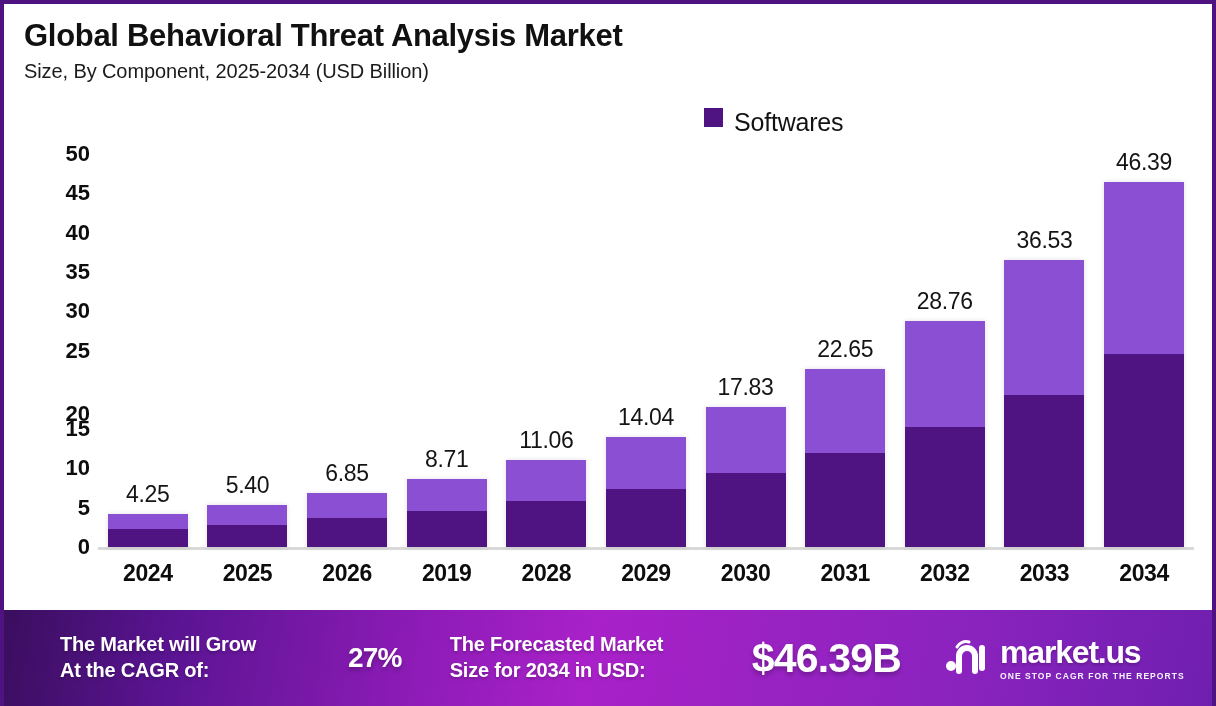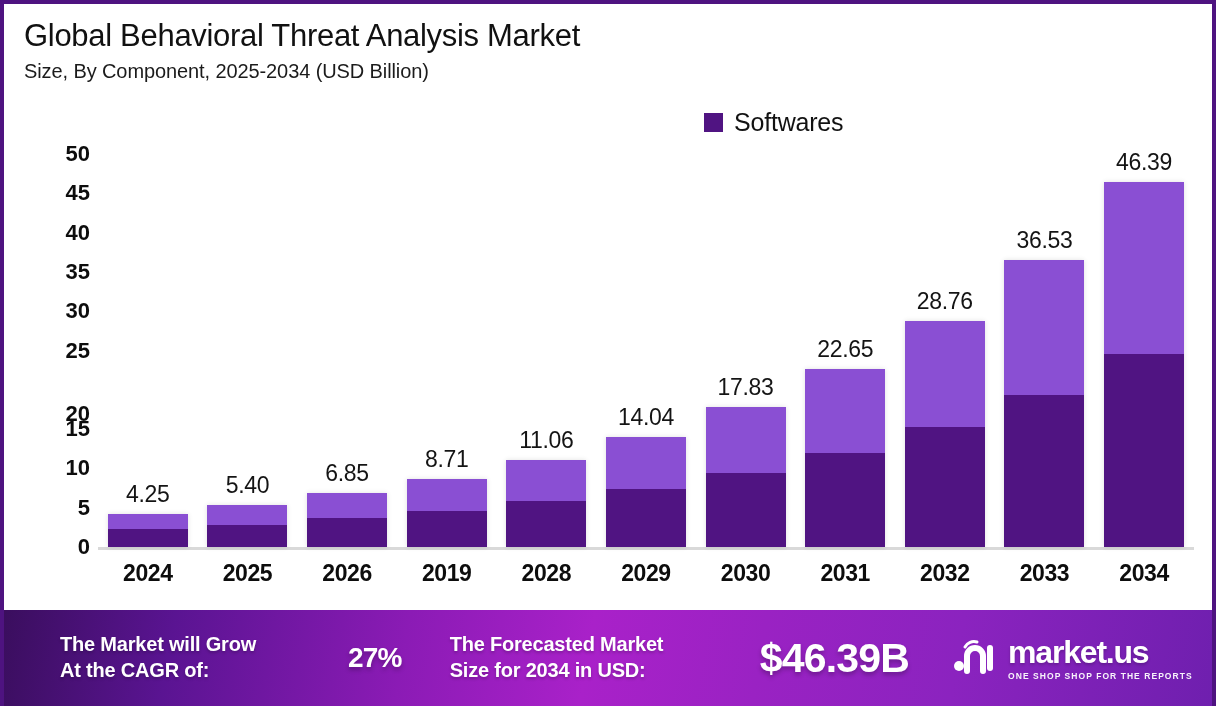--- a/index.html
+++ b/index.html
@@ -17,21 +17,21 @@
     border-left: 4px solid #4E1380;
     border-right: 4px solid #4E1380;
     border-top: 4px solid #4E1380;
     overflow: hidden;
   }
 
   
   .header { padding: 14px 0 0 20px; }
   .chart-title {
     font-size: 31px;
-    font-weight: normal;
+    font-weight: bold;
     color: #111111;
     letter-spacing: -0.3px;
     line-height: 1.15;
   }
   .chart-subtitle {
     font-size: 20px;
     font-weight: normal;
     color: #1b1b1b;
     margin-top: 6px;
     letter-spacing: -0.1px;
@@ -39,21 +39,21 @@
 
   
   .legend {
     position: absolute;
     top: 104px;
     left: 700px;
     display: flex;
     gap: 62px;
     align-items: center;
   }
-  .legend-item { display: flex; align-items: center; gap: 11px; }
+  .legend-item { display: flex; gap: 11px; }
   .legend-swatch { width: 19px; height: 19px; display: block; }
   .legend-label { font-size: 25px; color: #121212; letter-spacing: -0.2px; }
 
   
   .plot-wrap {
     position: absolute;
     left: 0; top: 118px;
     width: 1208px; height: 435px;
   }
   .y-axis {
@@ -161,21 +161,21 @@
     font-weight: bold;
     text-shadow: 0 3px 4px rgba(0,0,0,0.25);
     letter-spacing: -0.8px;
     white-space: nowrap;
   }
   .banner-stat.big {
     font-size: 41px;
   }
   .sep-cagr { margin-left: 8px; }
   .forecast-text { margin-left: 16px; width: 300px; }
-  .forecast-stat { margin-left: 10px; }
+  .forecast-stat { margin-left: 2px; }
 
   
   .logo {
     display: flex;
     align-items: center;
     margin-left: 44px;
   }
   .logo-mark { margin-right: 9px; display: block; }
   .logo-text-wrap { display: flex; flex-direction: column; }
   .logo-word {
@@ -341,19 +341,19 @@
       <span class="logo-mark">
         <svg width="46" height="36" viewBox="0 0 46 36" xmlns="http://www.w3.org/2000/svg">
           <circle cx="6" cy="28" r="5" fill="#ffffff"></circle>
           <path d="M14 33 L14 18 A8 8 0 0 1 30 18 L30 33" stroke="#ffffff" stroke-width="6" fill="none" stroke-linecap="round"></path>
           <rect x="34" y="7" width="6" height="26" rx="3" fill="#ffffff"></rect>
           <path d="M12 9 A10 10 0 0 1 24 4" stroke="#ffffff" stroke-width="3" fill="none" stroke-linecap="round"></path>
         </svg>
       </span>
       <span class="logo-text-wrap">
         <span class="logo-word">market.us</span>
-        <span class="logo-tag">ONE SHOP SHOP FOR THE REPORTS</span>
+        <span class="logo-tag">ONE STOP CAGR FOR THE REPORTS</span>
       </span>
 
     </div>
   </div>
 
 </div>
 
 </body></html>

